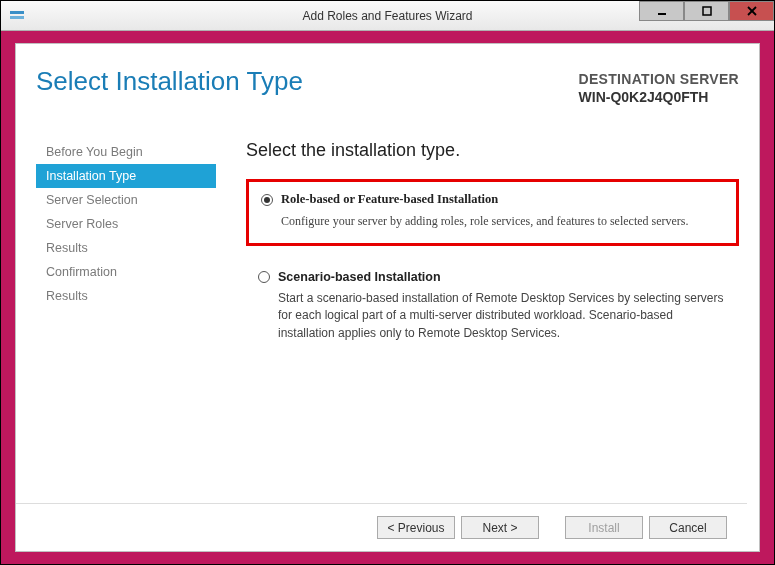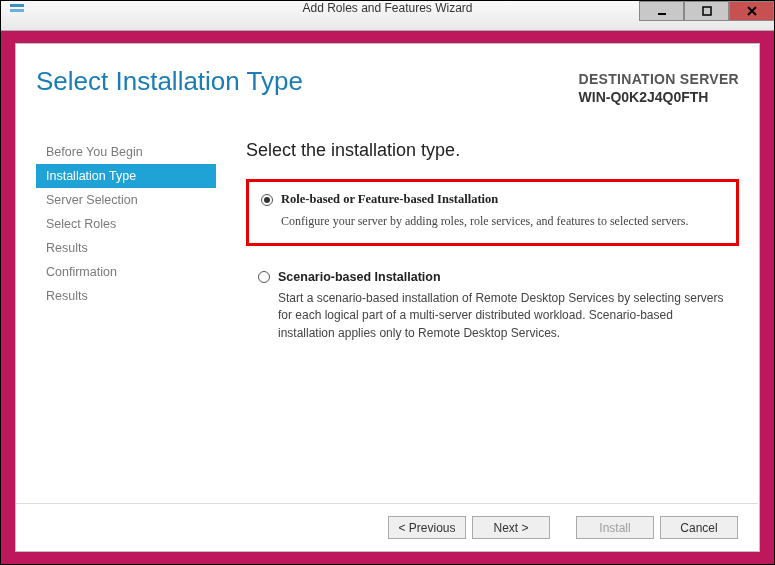--- a/index.html
+++ b/index.html
@@ -9,21 +9,21 @@
       width: 775px;
       height: 565px;
       overflow: hidden;
       border: 1px solid #000;
     }
     .titlebar {
       height: 30px;
       background: linear-gradient(to bottom, #fafafa, #e8e8e8);
       border-bottom: 1px solid #b0b0b0;
       display: flex;
-      align-items: flex-start;
+      align-items: center;
       position: relative;
     }
     .titlebar-icon {
       margin-left: 8px;
       width: 16px;
       height: 16px;
     }
     .titlebar-title {
       position: absolute;
       left: 50%;
@@ -148,21 +148,21 @@
       font-size: 12px;
       color: #444;
       margin-top: 6px;
       margin-left: 20px;
       line-height: 1.45;
     }
     .footer {
       position: absolute;
       bottom: 0;
       left: 0;
-      right: 1px;
+      right: 12px;
       height: 48px;
       border-top: 1px solid #ddd;
       display: flex;
       justify-content: flex-end;
       align-items: center;
       gap: 6px;
       padding-right: 20px;
     }
     .footer-btn {
       min-width: 78px;
@@ -220,21 +220,21 @@
         <div class="label">DESTINATION SERVER</div>
         <div class="name">WIN-Q0K2J4Q0FTH</div>
       </div>
     </div>
 
     <div class="body-row">
       <div class="sidebar">
         <div class="sidebar-item">Before You Begin</div>
         <div class="sidebar-item active">Installation Type</div>
         <div class="sidebar-item">Server Selection</div>
-        <div class="sidebar-item">Select Roles</div>
+        <div class="sidebar-item">Server Roles</div>
         <div class="sidebar-item">Results</div>
         <div class="sidebar-item">Confirmation</div>
         <div class="sidebar-item">Results</div>
       </div>
 
       <div class="main">
         <div class="main-heading">Select the installation type.</div>
 
         <div class="option-box highlighted">
           <div class="radio-row">

